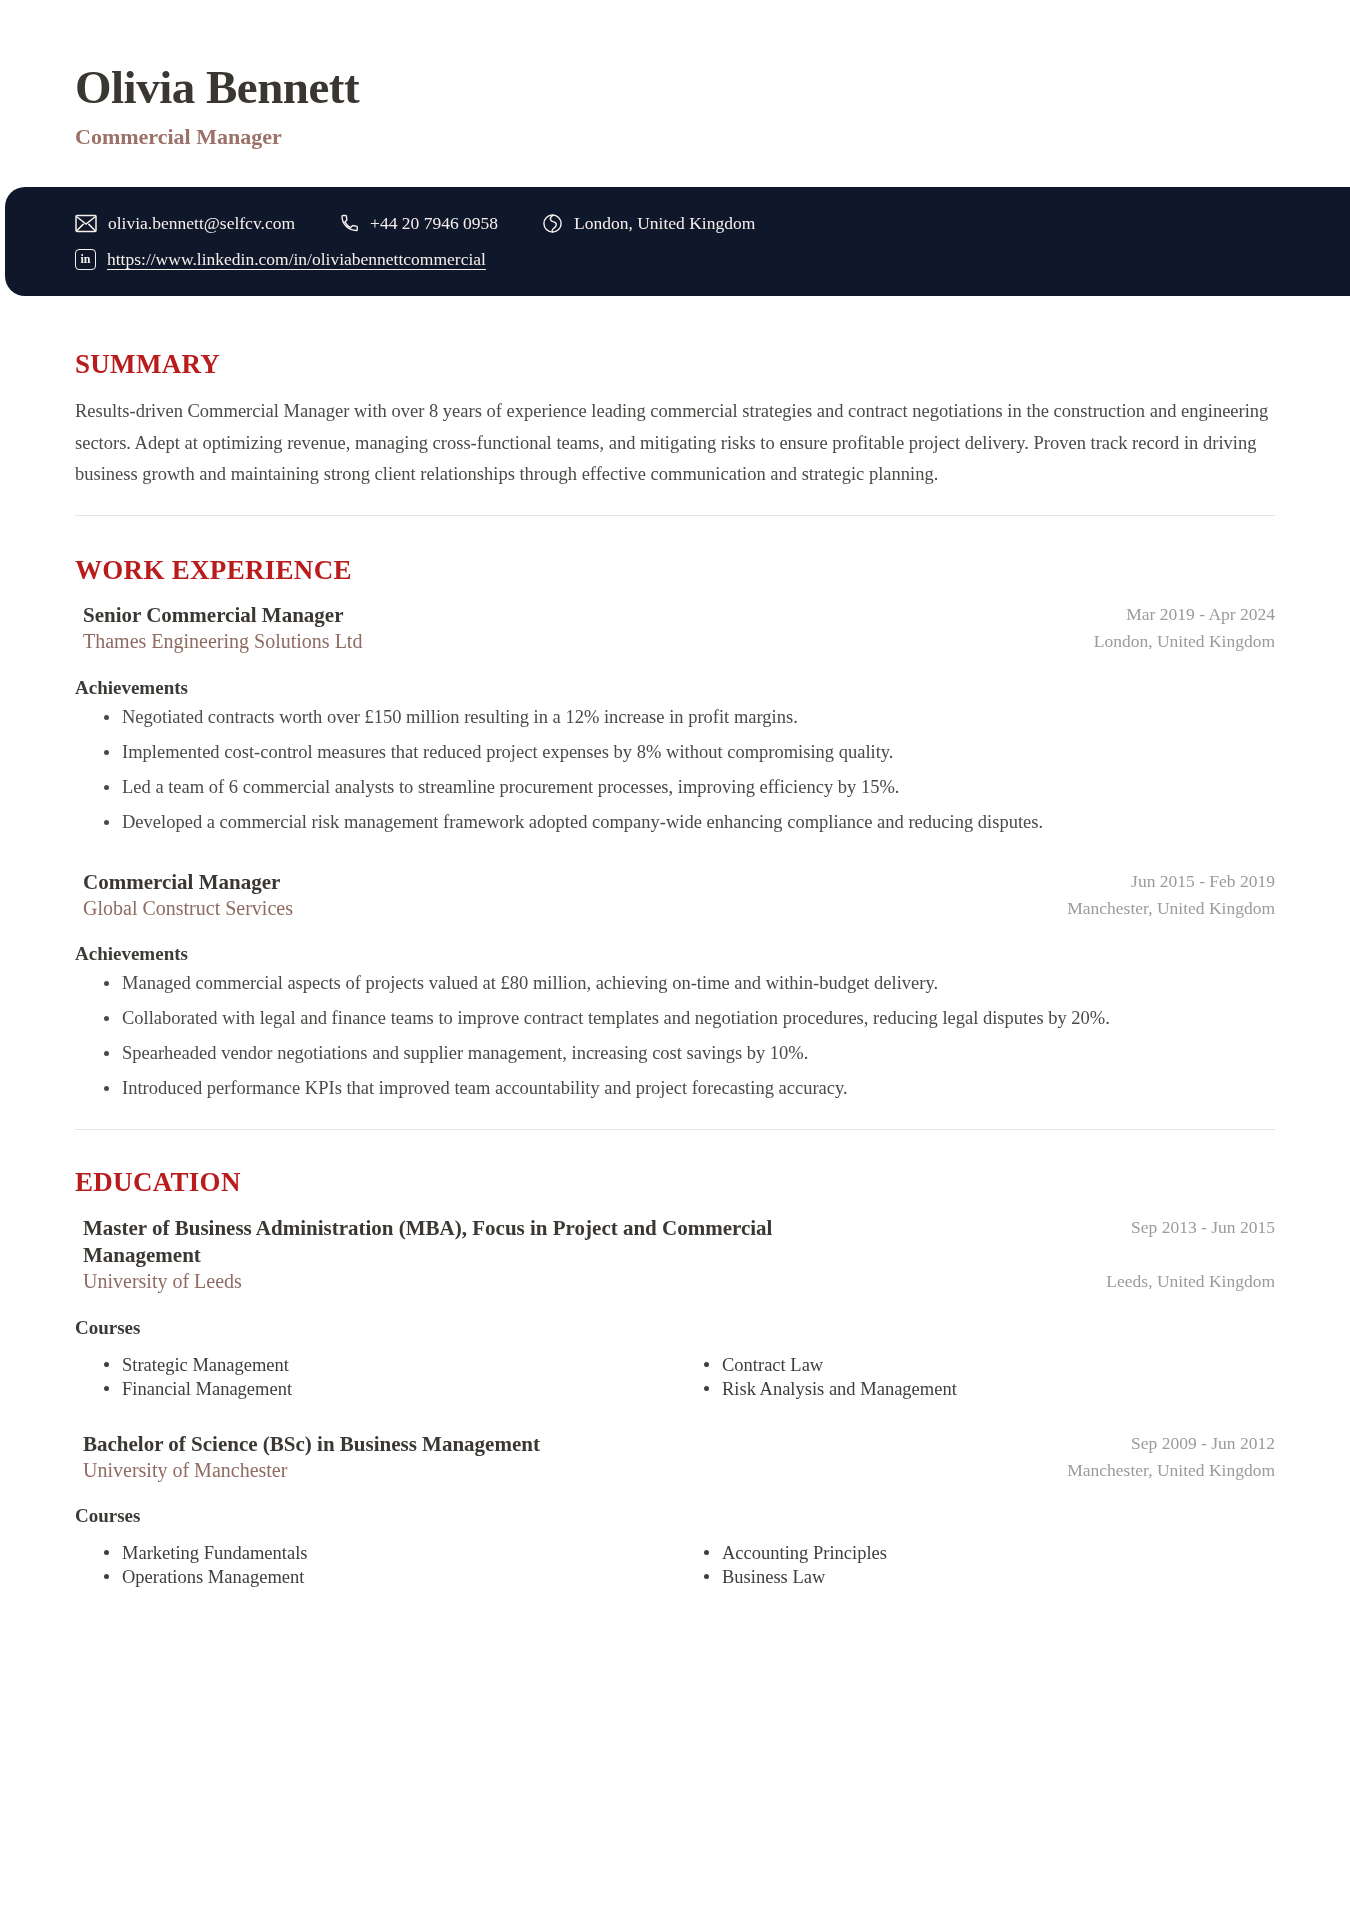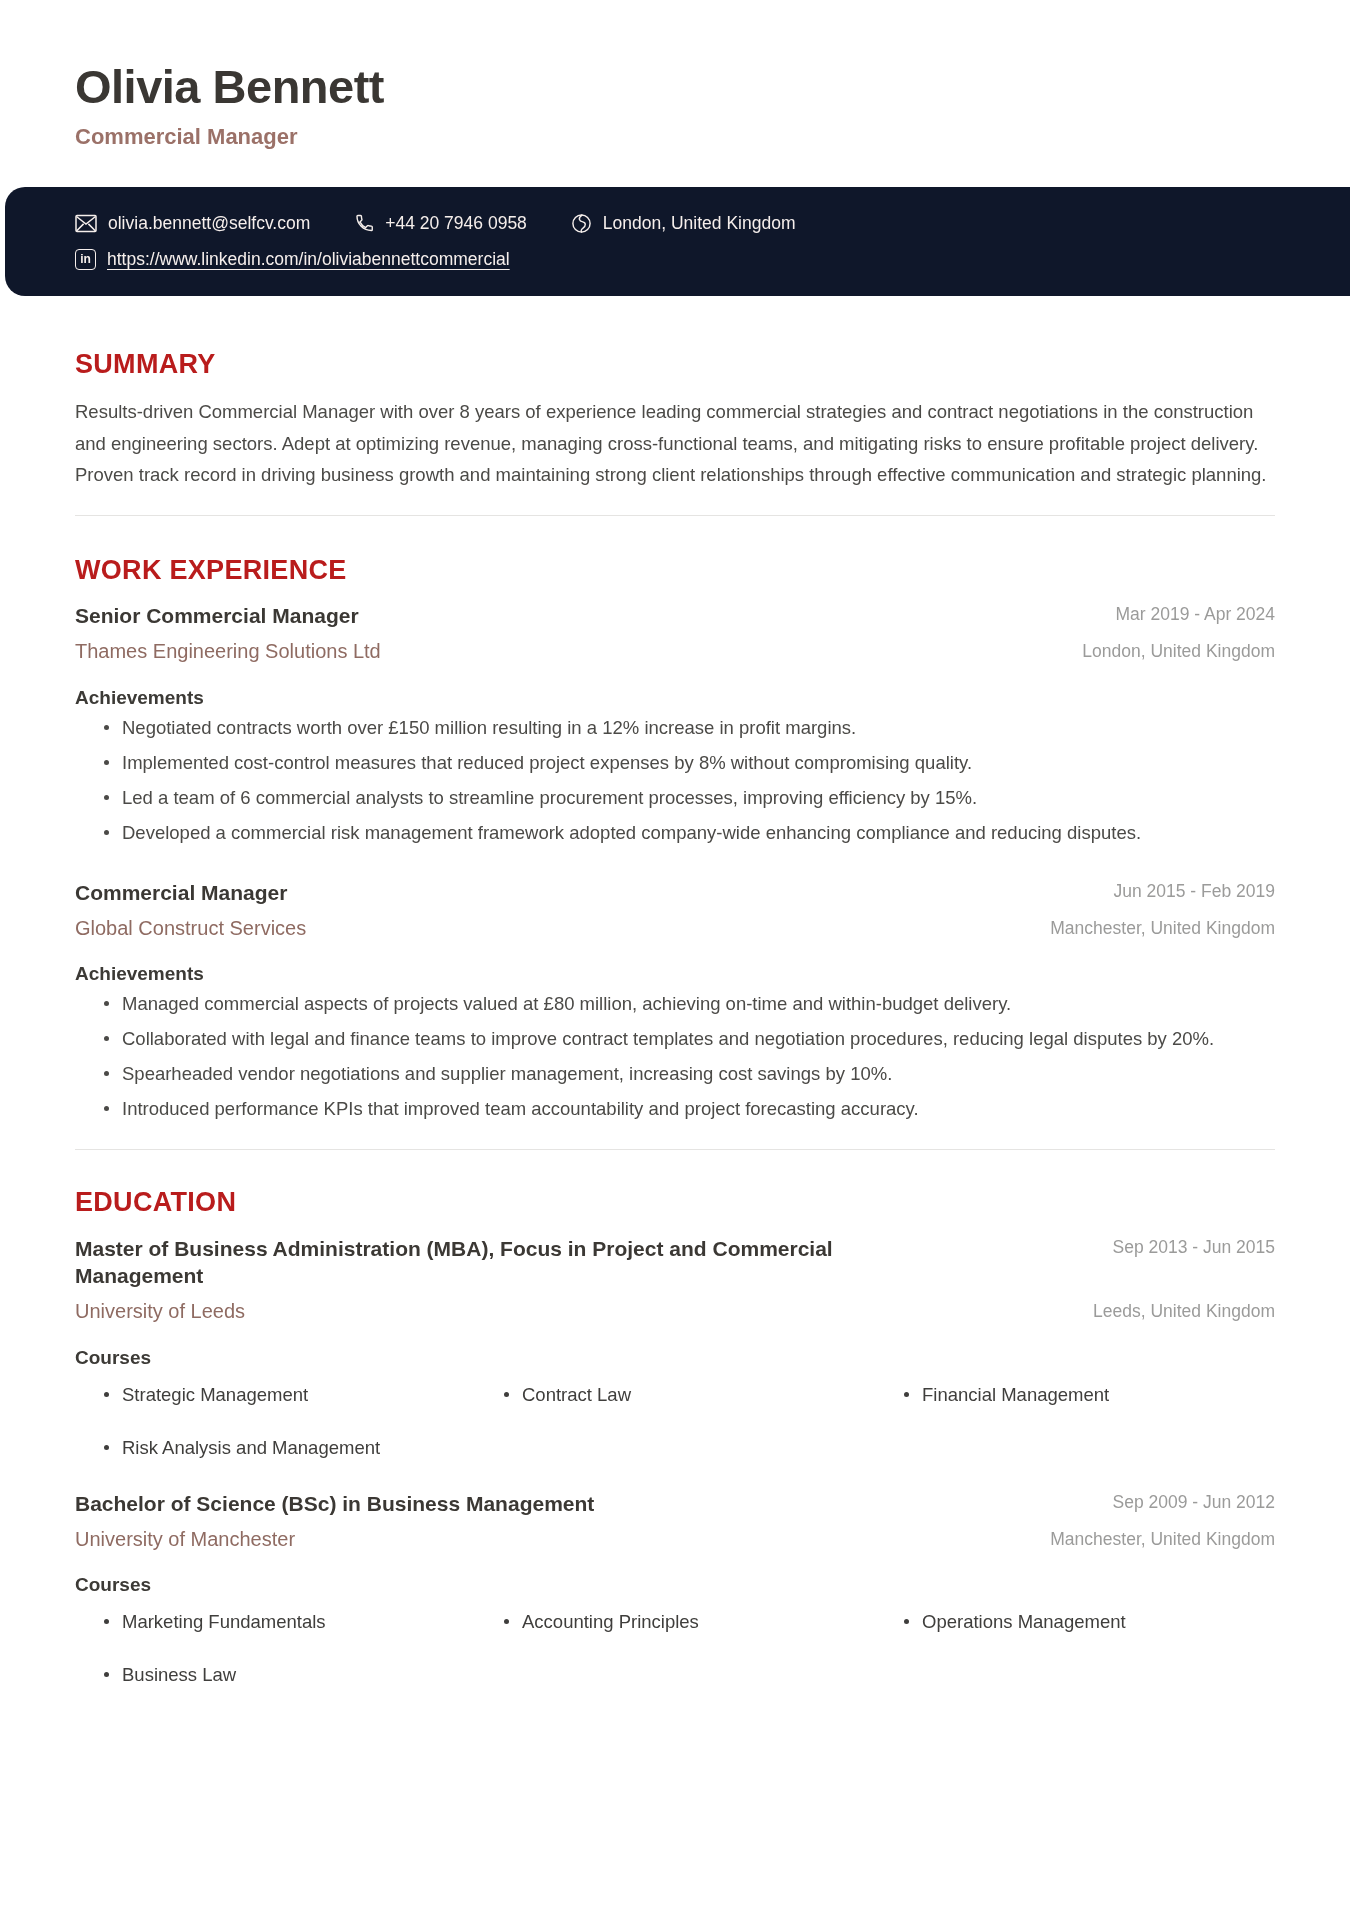--- a/index.html
+++ b/index.html
@@ -4,21 +4,21 @@
 <style>
   * { margin: 0; padding: 0; box-sizing: border-box; }
   html, body { width: 1350px; background: #ffffff; }
   body {
     font-family: "Liberation Sans", sans-serif;
     color: #4b4a47;
     height: 1907px;
     overflow: hidden;
     position: relative;
   }
-  .page { width: 1350px; height: 1344px; background: #fff; }
+  .page { width: 1350px; height: 1344px; background: #fff; font-family: Liberation Serif, serif; }
 
   
   .header { padding: 58px 75px 0 75px; }
   .name {
     font-size: 47px;
     font-weight: 800;
     letter-spacing: -0.5px;
     color: #3a3733;
     line-height: 1.25;
   }
@@ -68,22 +68,22 @@
     color: #4b4a47;
   }
   .divider { border: 0; border-top: 1px solid #e5e4e2; margin-top: 24px; }
 
   .work-section { margin-top: 38px; }
   .entry { margin-top: 16px; }
   .entry + .entry { margin-top: 30px; }
   .entry-head {
     display: grid;
     grid-template-columns: 1fr 280px;
-    row-gap: 10px;
     align-items: start;
+    margin-left: 8px;
   }
   .entry-title {
     font-size: 21px;
     font-weight: 700;
     color: #3b3834;
     line-height: 1.3;
     max-width: 780px;
   }
   .entry-org {
     font-size: 20px;
@@ -119,22 +119,21 @@
     left: 29px; top: 14px;
     width: 5px; height: 5px;
     border-radius: 50%;
     background: #4b4a47;
   }
 
   .education-section { margin-top: 36px; }
   .course-grid {
     margin-top: 14px;
     display: grid;
-    grid-template-columns: 1fr 1fr 1fr;
-    row-gap: 29px;
+    grid-template-columns: 1fr 1fr;
     list-style: none;
   }
   .course-grid li {
     position: relative;
     padding-left: 47px;
     font-size: 18.5px;
     line-height: 24px;
     color: #3f3e3c;
   }
   .course-grid li::before {

